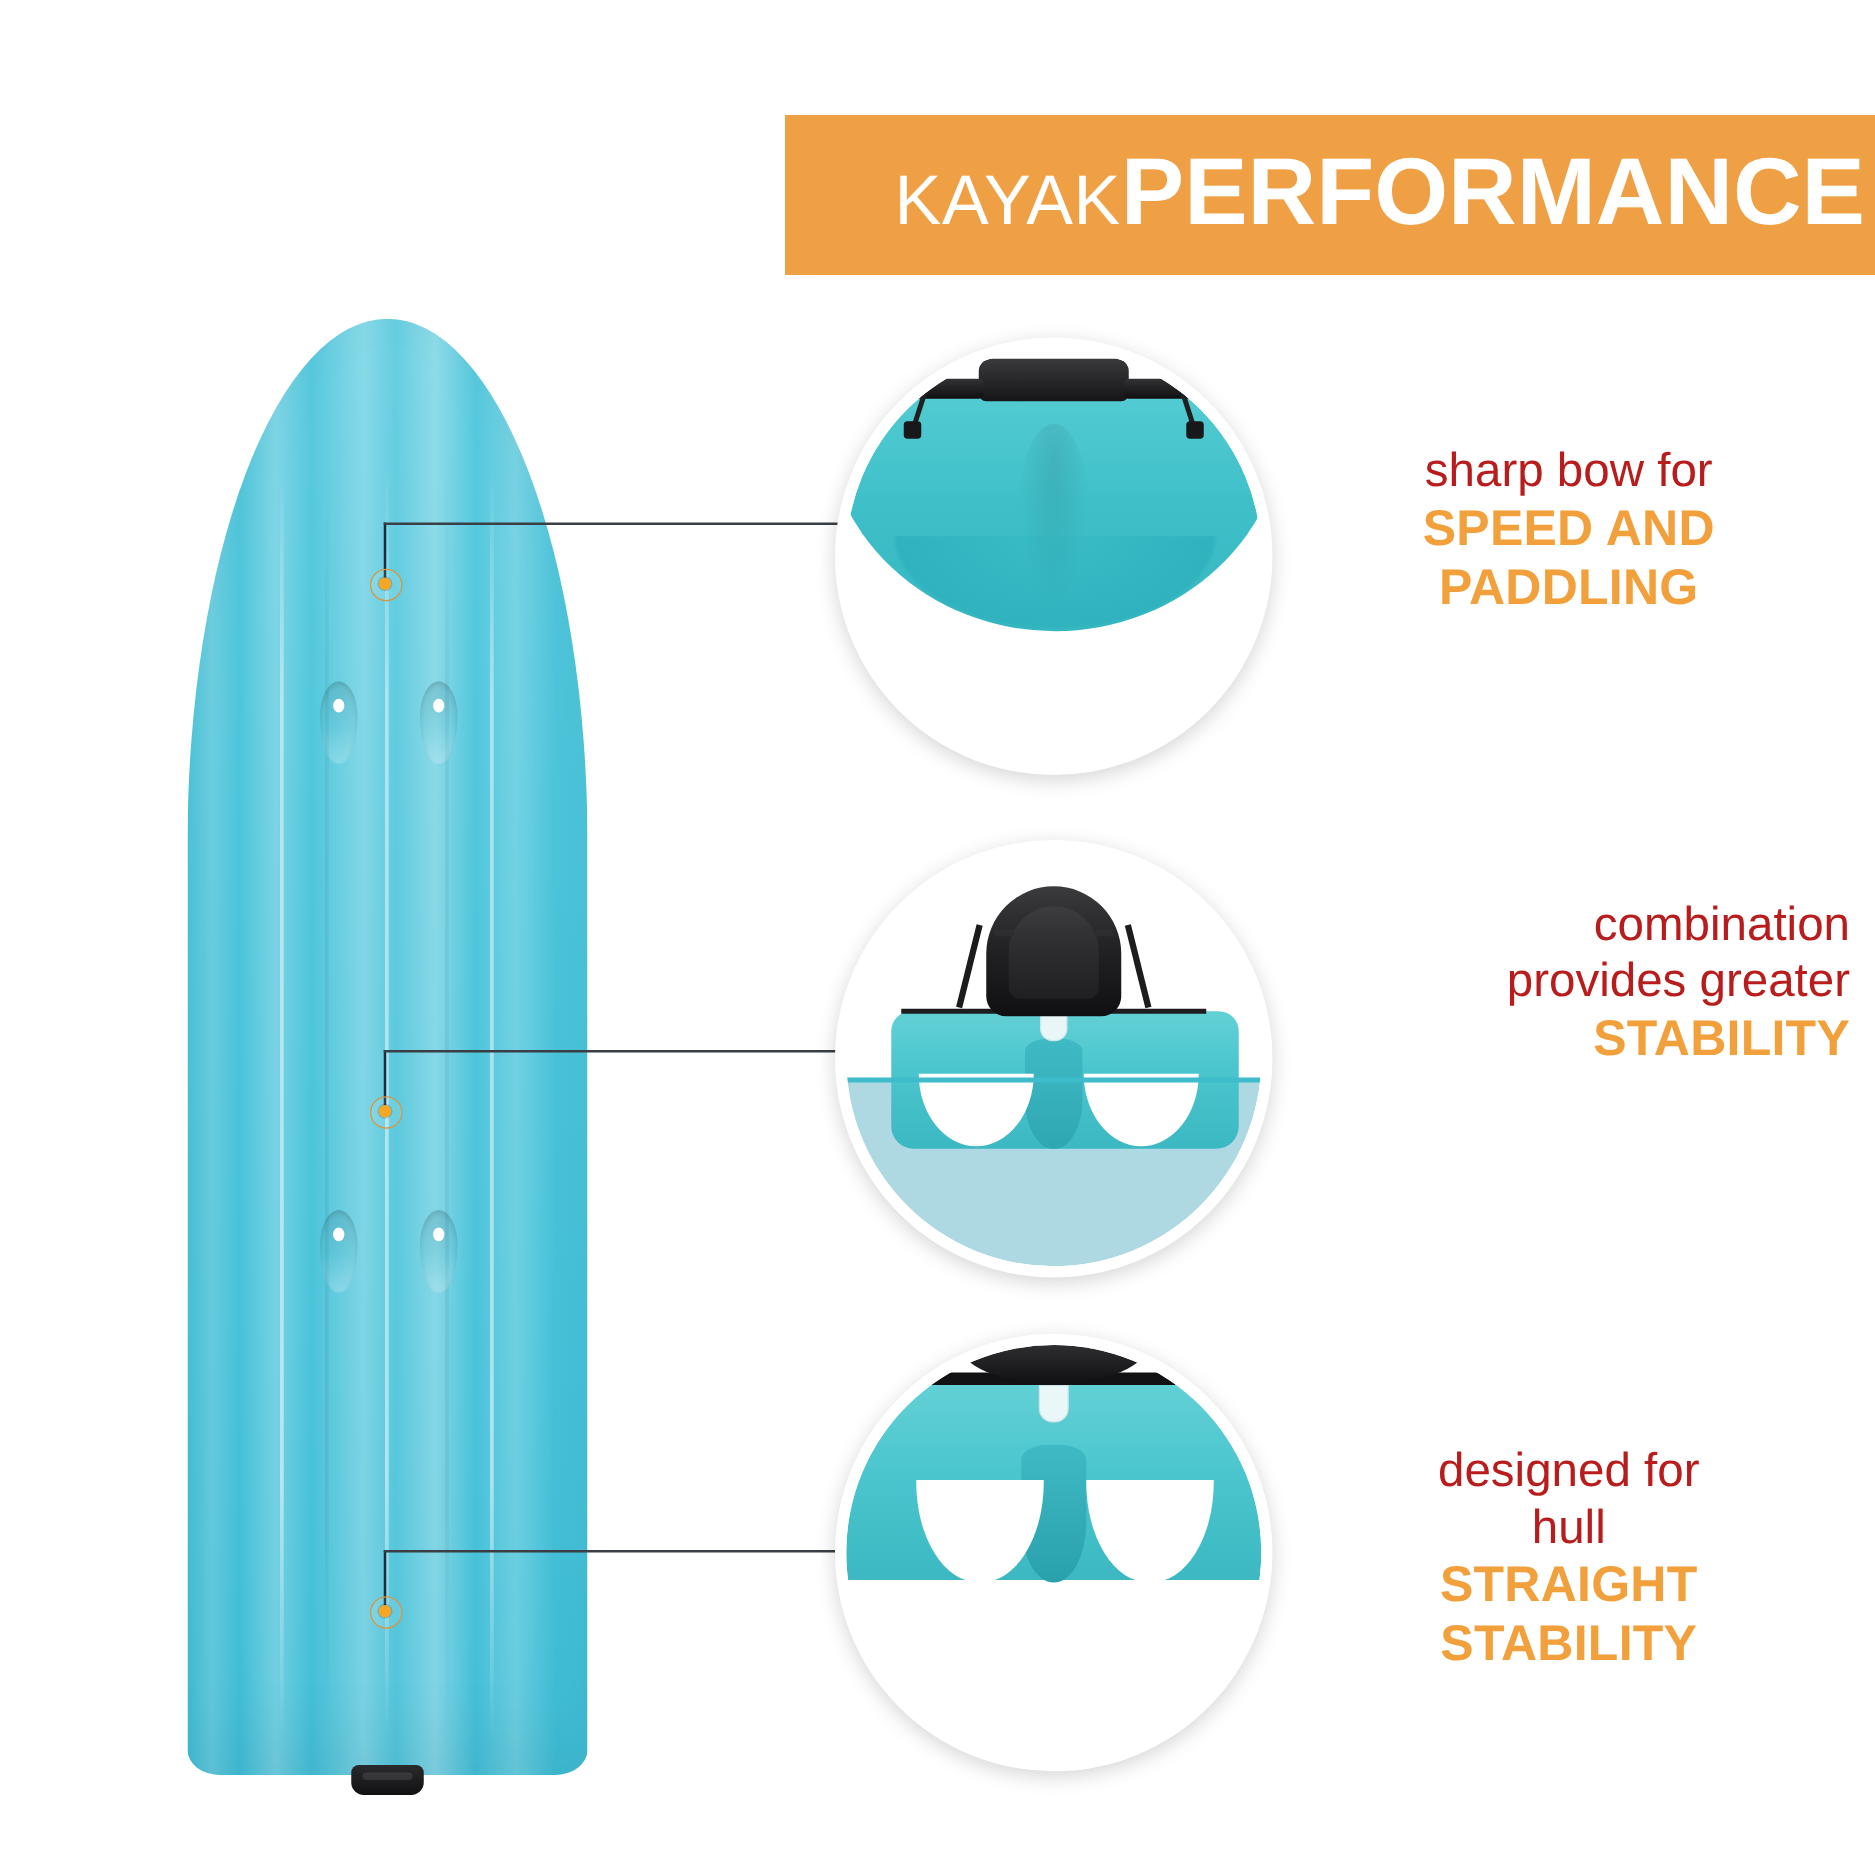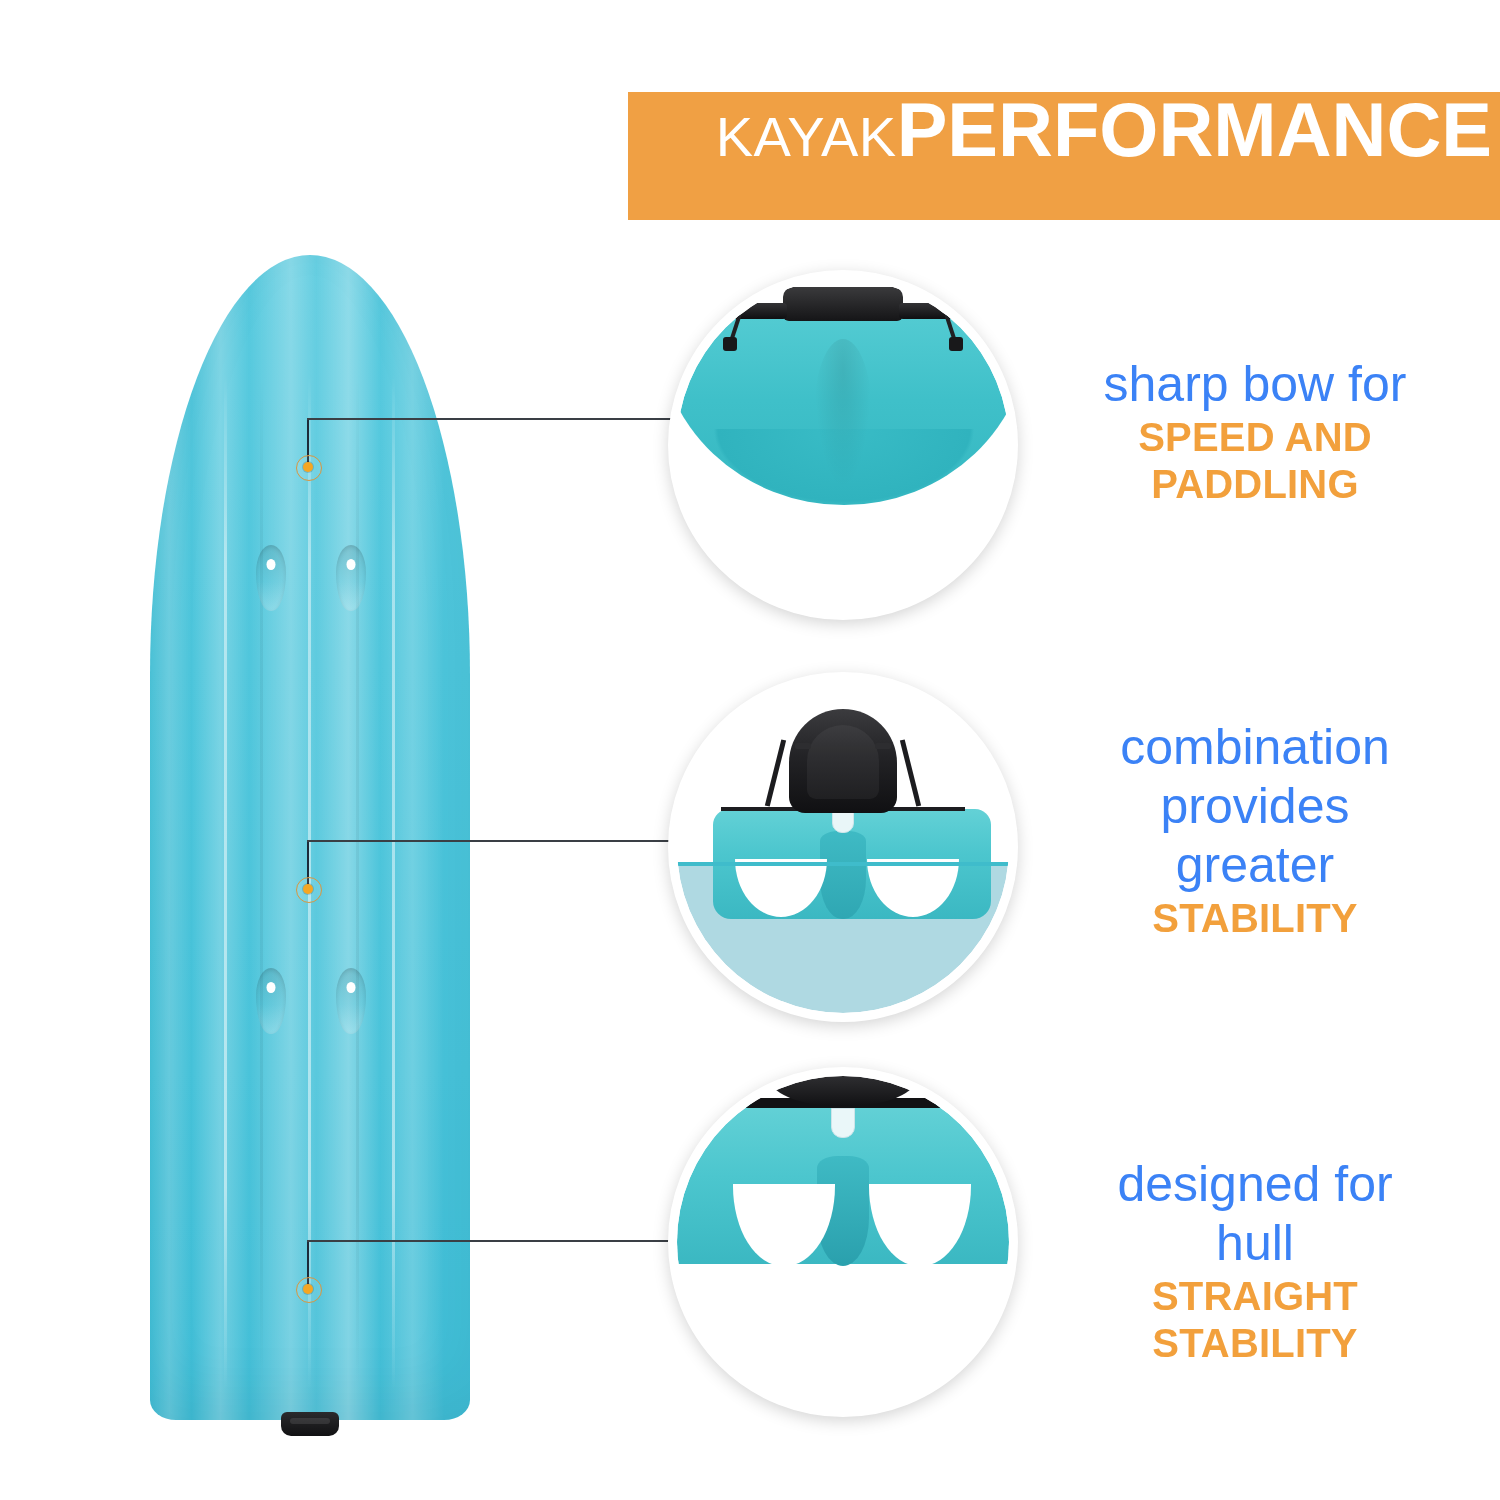--- a/index.html
+++ b/index.html
@@ -20,20 +20,21 @@
 
   
   #header-banner {
     position: absolute;
     left: 628px;
     top: 92px;
     width: 872px;
     height: 128px;
     background: #F0A044;
     display: flex;
+    align-items: center;
     justify-content: flex-end;
     padding-right: 8px;
     box-sizing: border-box;
   }
   #header-title {
     white-space: nowrap;
     line-height: 1;
     padding-bottom: 4px;
   }
   .title-light {
@@ -412,22 +413,22 @@
   }
 
   
   .callout {
     position: absolute;
     width: 330px;
     text-align: center;
   }
   .callout-normal {
     display: block;
-    color: #3b82f6;
-    font-size: 50px;
+    color: #b91c1c;
+    font-size: 38px;
     font-weight: 400;
     line-height: 1.18;
   }
   .callout-emph {
     display: block;
     color: #F2A03C;
     font-size: 40px;
     font-weight: 700;
     line-height: 1.18;
     letter-spacing: 0.2px;
@@ -526,21 +527,21 @@
       <div id="c3-plug"></div>
     </div>
   </div>
 
   <div class="callout" style="left:1090px; top:355px;">
     <span class="callout-normal">sharp bow for</span>
     <span class="callout-emph">SPEED AND</span>
     <span class="callout-emph">PADDLING</span>
   </div>
 
-  <div class="callout" style="left:1090px; top:718px;">
+  <div class="callout" style="left:1150px; top:718px;text-align:right;">
     <span class="callout-normal">combination</span>
     <span class="callout-normal">provides greater</span>
     <span class="callout-emph">STABILITY</span>
   </div>
 
   <div class="callout" style="left:1090px; top:1155px;">
     <span class="callout-normal">designed for</span>
     <span class="callout-normal">hull</span>
     <span class="callout-emph">STRAIGHT</span>
     <span class="callout-emph">STABILITY</span>

